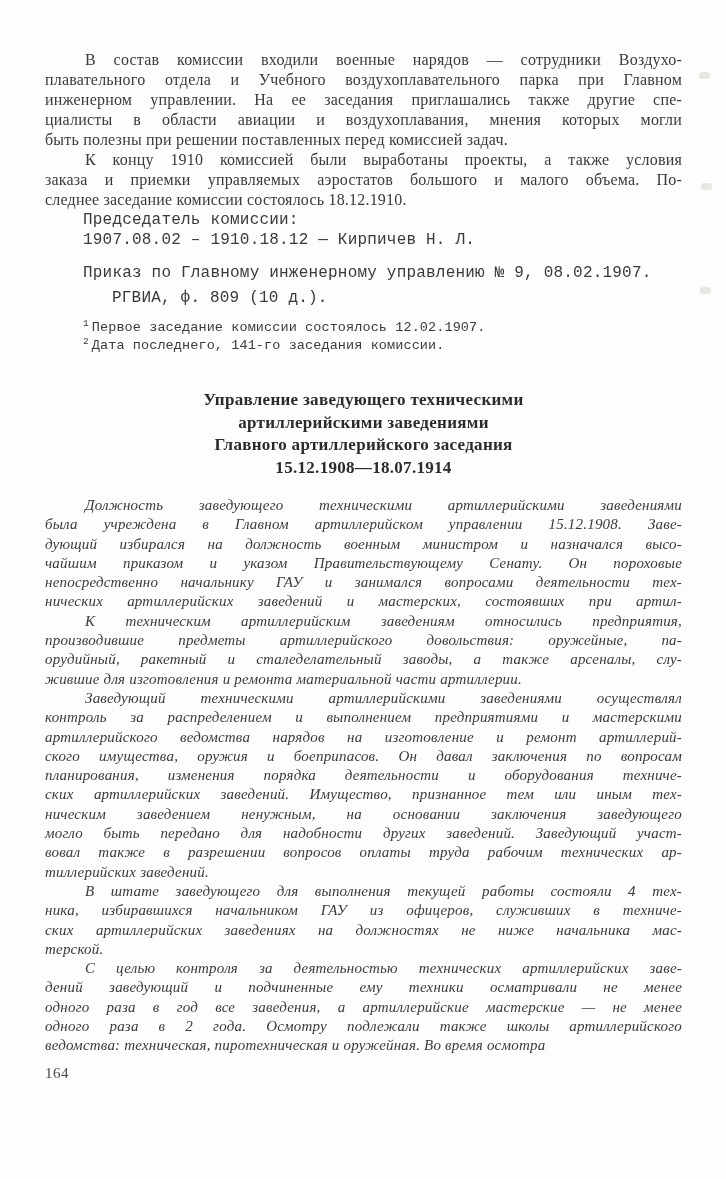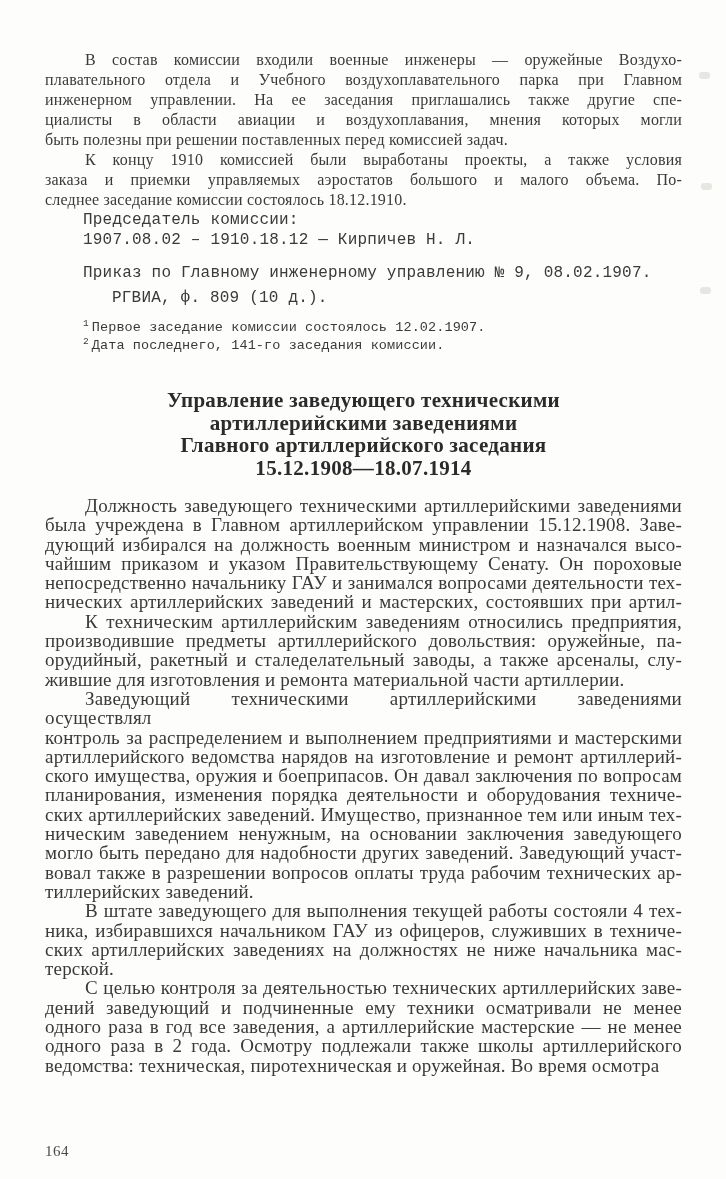--- a/index.html
+++ b/index.html
@@ -42,42 +42,43 @@
     margin-top:11px;
     font-size:13.5px;
     line-height:18px;
     padding-left:38px;
     letter-spacing:0.1px;
   }
   .footnote sup{font-size:9.5px;line-height:0;margin-right:3px;}
   
   .heading{
     margin:34px 0 0 0;
-    font-size:21px;
+    font-size:17px;
     line-height:22.5px;
     font-weight:700;
     color:#2b2b2b;
     letter-spacing:0.3px;
   }
   .heading .line{
     text-align:center;
     text-align-last:center;
     text-indent:0;
   }
   
   .body{
     margin-top:17px;
-    font-size:19px;
+    font-size:15px;
     line-height:19.3px;
     letter-spacing:0.2px;
+    font-style:italic;
   }
   
   .pagenum{
     position:absolute;
-    left:45px;top:1143px;
+    left:45px;top:1065px;
     font-size:15px;
     color:#4a4a4a;
     letter-spacing:0.5px;
   }
   
   .artifact{
     position:absolute;
     width:11px;height:7px;
     background:#dcdcd8;
     border-radius:3px;
@@ -93,21 +94,21 @@
 <div class="page">
 
   <div class="artifact a1"></div>
   <div class="artifact a2"></div>
   <div class="artifact a3"></div>
 
   <div class="content">
 
     <section class="top">
       <div class="para">
-          <div class="line first">В состав комиссии входили военные инженеры — оружейные Воздухо-</div>
+          <div class="line first">В состав комиссии входили военные нарядов — сотрудники Воздухо-</div>
           <div class="line">плавательного отдела и Учебного воздухоплавательного парка при Главном</div>
           <div class="line">инженерном управлении. На ее заседания приглашались также другие спе-</div>
           <div class="line">циалисты в области авиации и воздухоплавания, мнения которых могли</div>
           <div class="line last">быть полезны при решении поставленных перед комиссией задач.</div>
         </div>
       <div class="para">
           <div class="line first">К концу 1910 комиссией были выработаны проекты, а также условия</div>
           <div class="line">заказа и приемки управляемых аэростатов большого и малого объема. По-</div>
           <div class="line last">следнее заседание комиссии состоялось 18.12.1910.</div>
         </div>

